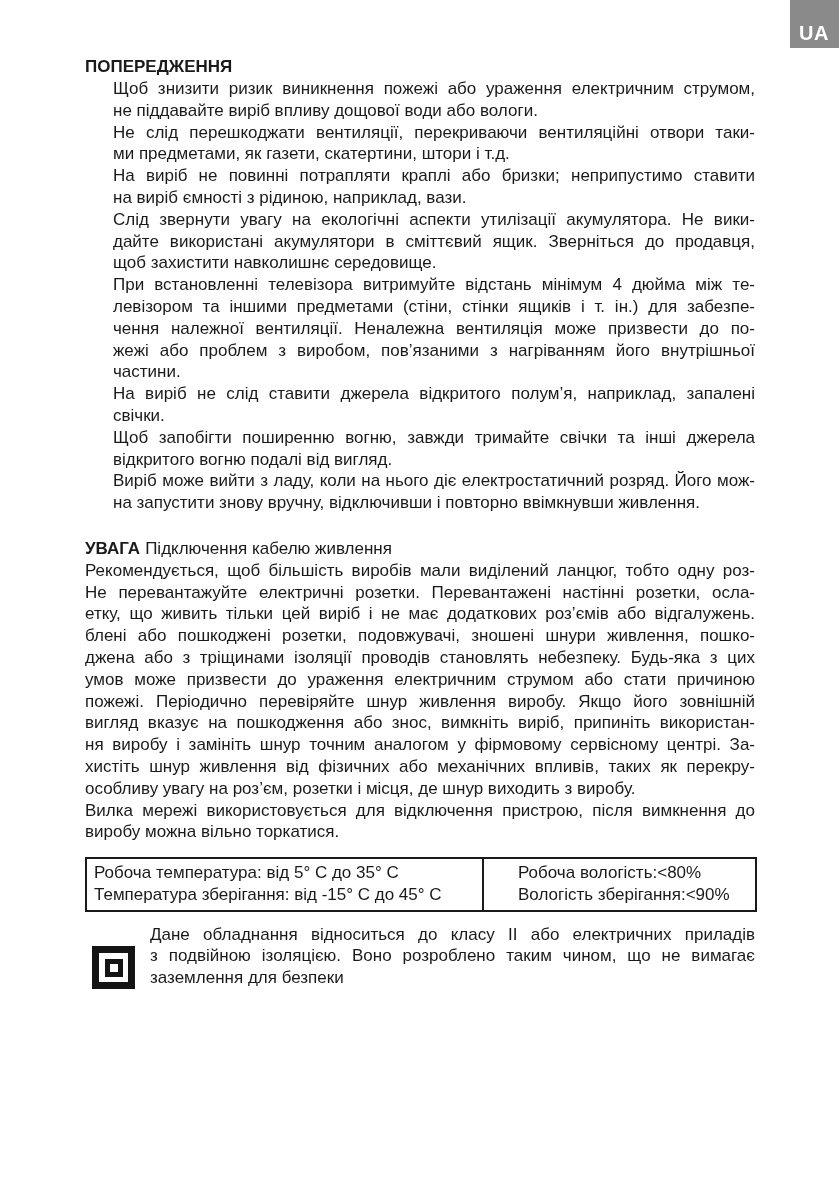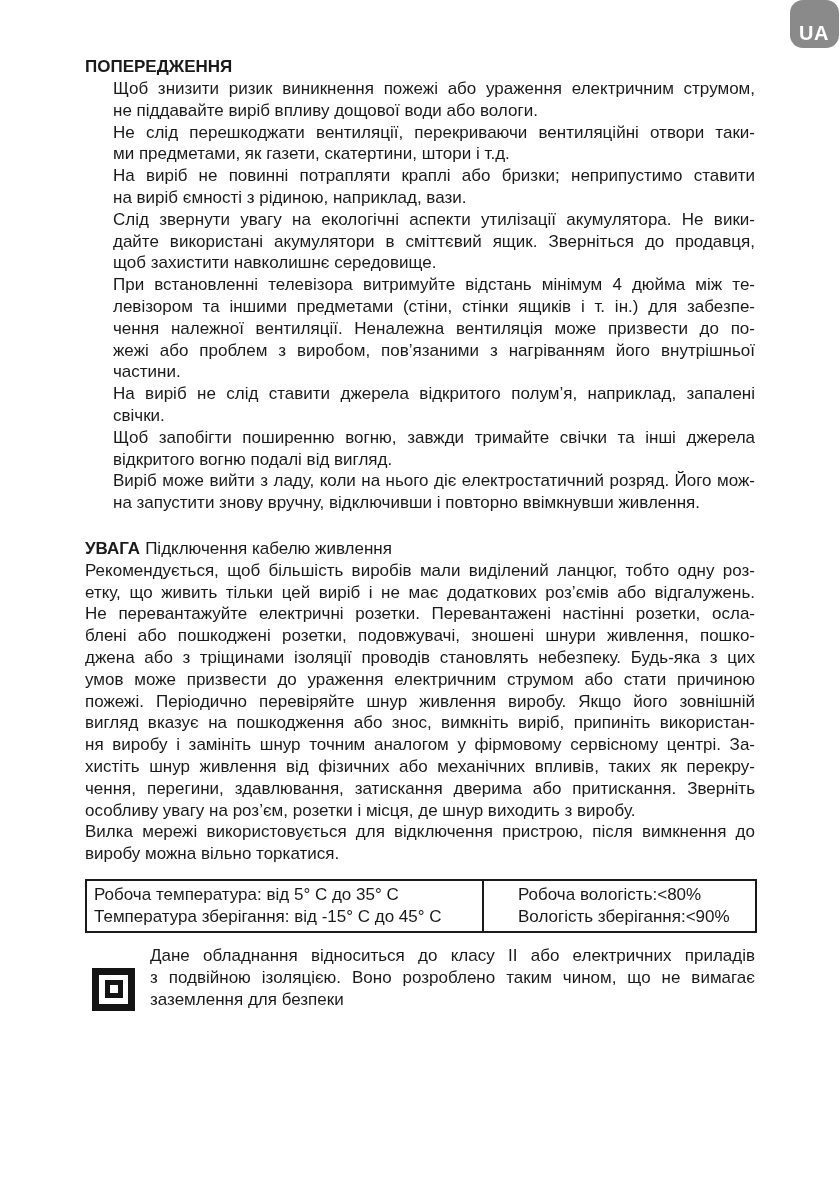--- a/index.html
+++ b/index.html
@@ -12,21 +12,20 @@
     overflow: hidden;
   }
   .ua-badge {
     position: absolute;
     top: 0; right: 0;
     width: 49px; height: 48px;
     background: #8a8a8a;
     display: flex;
     align-items: flex-end;
     padding: 0 0 5px 9px;
-    border-radius: 13px;
   }
   .ua-badge span {
     color: #ffffff;
     font-weight: 700;
     font-size: 20px;
     line-height: 1;
     letter-spacing: 0.5px;
   }
   .content {
     position: absolute;
@@ -140,30 +139,29 @@
       </div>
     </div>
 
   <div class="caution-heading">
     <span class="bold">УВАГА</span><span class="rest">Підключення кабелю живлення</span>
   </div>
 
   <div>
       <div class="para">
         <div class="line">Рекомендується, щоб більшість виробів мали виділений ланцюг, тобто одну роз-</div>
+        <div class="line">Не перевантажуйте електричні розетки. Перевантажені настінні розетки, осла-</div>
         <div class="line">етку, що живить тільки цей виріб і не має додаткових роз’ємів або відгалужень.</div>
-        <div class="line">Не перевантажуйте електричні розетки. Перевантажені настінні розетки, осла-</div>
         <div class="line">блені або пошкоджені розетки, подовжувачі, зношені шнури живлення, пошко-</div>
         <div class="line">джена або з тріщинами ізоляції проводів становлять небезпеку. Будь-яка з цих</div>
         <div class="line">умов може призвести до ураження електричним струмом або стати причиною</div>
         <div class="line">пожежі. Періодично перевіряйте шнур живлення виробу. Якщо його зовнішній</div>
         <div class="line">вигляд вказує на пошкодження або знос, вимкніть виріб, припиніть використан-</div>
         <div class="line">ня виробу і замініть шнур точним аналогом у фірмовому сервісному центрі. За-</div>
         <div class="line">хистіть шнур живлення від фізичних або механічних впливів, таких як перекру-</div>
-        <div class="line">чення, перегини, здавлювання, затискання дверима або притискання. Зверніть</div>
         <div class="line lastline">особливу увагу на роз’єм, розетки і місця, де шнур виходить з виробу.</div>
       </div>
       <div class="para">
         <div class="line">Вилка мережі використовується для відключення пристрою, після вимкнення до</div>
         <div class="line lastline">виробу можна вільно торкатися.</div>
       </div>
     </div>
 
   <div class="spec-table">
     <div class="spec-cell c1">

